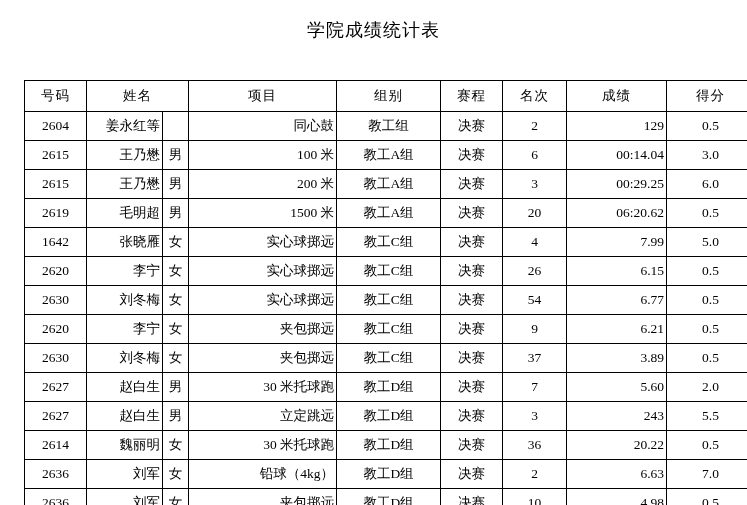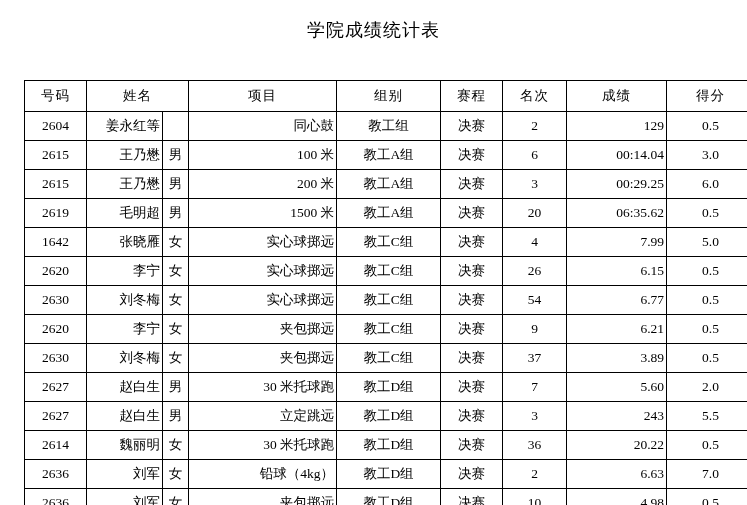--- a/index.html
+++ b/index.html
@@ -142,21 +142,21 @@
             <td class="cell-center">6.0</td>
           </tr>
           <tr>
             <td class="cell-center">2619</td>
             <td class="cell-name">毛明超</td>
             <td class="cell-sex">男</td>
             <td class="cell-left">1500 米</td>
             <td class="cell-center">教工A组</td>
             <td class="cell-center">决赛</td>
             <td class="cell-center">20</td>
-            <td class="cell-left">06:35.62</td>
+            <td class="cell-left">06:20.62</td>
             <td class="cell-center">0.5</td>
           </tr>
           <tr>
             <td class="cell-center">1642</td>
             <td class="cell-name">张晓雁</td>
             <td class="cell-sex">女</td>
             <td class="cell-left">实心球掷远</td>
             <td class="cell-center">教工C组</td>
             <td class="cell-center">决赛</td>
             <td class="cell-center">4</td>

